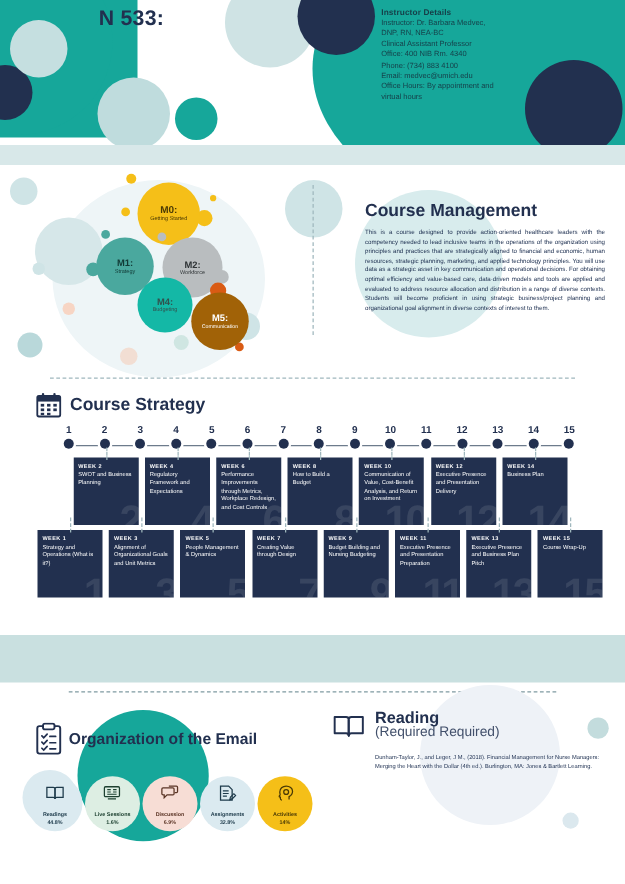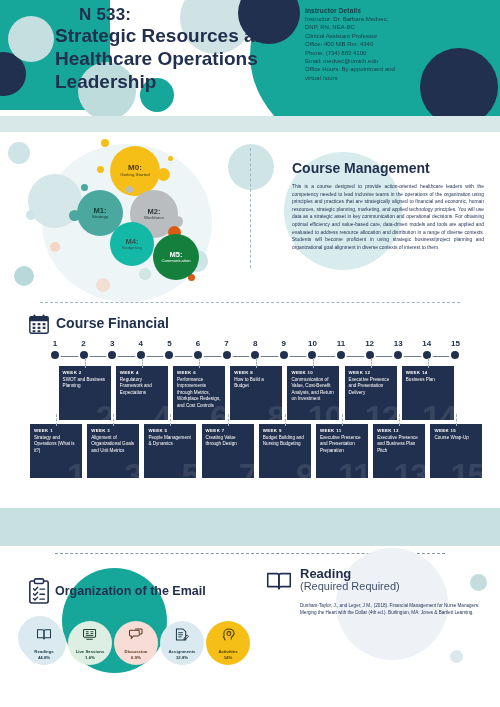--- a/index.html
+++ b/index.html
@@ -64,21 +64,21 @@
   .m2-t2{left:126px;top:48px;width:7px;height:7px;background:#b9bdbf;}
 
   .m3{left:57px;top:93px;width:48px;height:48px;background:#f7d5c4;color:#6b4434;}
   .m3 .mt{font-size:7.5px;} .m3 .ms{font-size:4.2px;}
   .m3-t1{left:50px;top:104px;width:10px;height:10px;background:#f7d5c4;}
 
   .m4{left:110px;top:84px;width:44px;height:44px;background:#14b8a6;color:#31524e;}
   .m4 .mt{font-size:7.5px;} .m4 .ms{font-size:4.4px;}
   .m4-t1{left:139px;top:130px;width:12px;height:12px;background:#cfe6e2;}
 
-  .m5{left:153px;top:96px;width:46px;height:46px;background:#15803d;color:#fff;}
+  .m5{left:153px;top:96px;width:46px;height:46px;background:#a16207;color:#fff;}
   .m5 .mt{font-size:7.5px;} .m5 .ms{font-size:4.2px;}
   .m5-t1{left:168px;top:88px;width:13px;height:13px;background:#d95b14;}
   .m5-t2{left:188px;top:136px;width:7px;height:7px;background:#d95b14;}
 
   .v-dots{position:absolute;left:250px;top:148px;width:0;height:120px;
           border-left:1px dashed #9fb7bd;}
 
   
   .desc{position:absolute;left:288px;top:160px;width:200px;}
   .desc-blob{position:absolute;left:284px;top:152px;width:118px;height:118px;border-radius:50%;background:#d8eced;}
@@ -155,21 +155,20 @@
     <div class="hdr-pale2"></div>
     <div class="hdr-band"></div>
     <div class="hdr-navy1"></div>
     <div class="hdr-navy2"></div>
     <div class="hdr-navy3"></div>
     <div class="hdr-pale1"></div>
     <div class="hdr-pale3"></div>
     <div class="hdr-teal-small"></div>
 
     <div class="course-code">N 533:</div>
-    <div class="course-title">Strategic Resources and Healthcare Operations Leadership</div>
 
     <div class="instr">
       <div class="instr-title">Instructor Details</div>
       <p>Instructor: Dr. Barbara Medvec,</p>
       <p>DNP, RN, NEA-BC</p>
       <p>Clinical Assistant Professor</p>
       <p>Office: 400 NIB Rm. 4340</p>
       <p>Phone:  (734) 883 4100</p>
       <p>Email: medvec@umich.edu</p>
       <p>Office Hours: By appointment and</p>
@@ -246,21 +245,21 @@
       <rect x="5" y="11" width="3" height="2.4"></rect>
         <rect x="10.5" y="11" width="3" height="2.4"></rect>
       <rect x="16" y="11" width="3" height="2.4"></rect>
       <rect x="5" y="15" width="3" height="2.4"></rect>
         <rect x="10.5" y="15" width="3" height="2.4"></rect>
       <rect x="16" y="15" width="3" height="2.4"></rect>
       <rect x="5" y="18.8" width="3" height="2"></rect>
         <rect x="10.5" y="18.8" width="3" height="2"></rect>
     </g>
   </svg>
-  <div class="sched-title">Course Financial</div>
+  <div class="sched-title">Course Strategy</div>
 
   <div class="timeline">
     <div class="tl-line"></div>
     <div id="ticks">
         <div class="tick" style="left: 4px;">
           <span class="num">1</span>
           <span class="dot"></span>
         </div>
         <div class="tick" style="left: 32.6px;">
           <span class="num">2</span>

